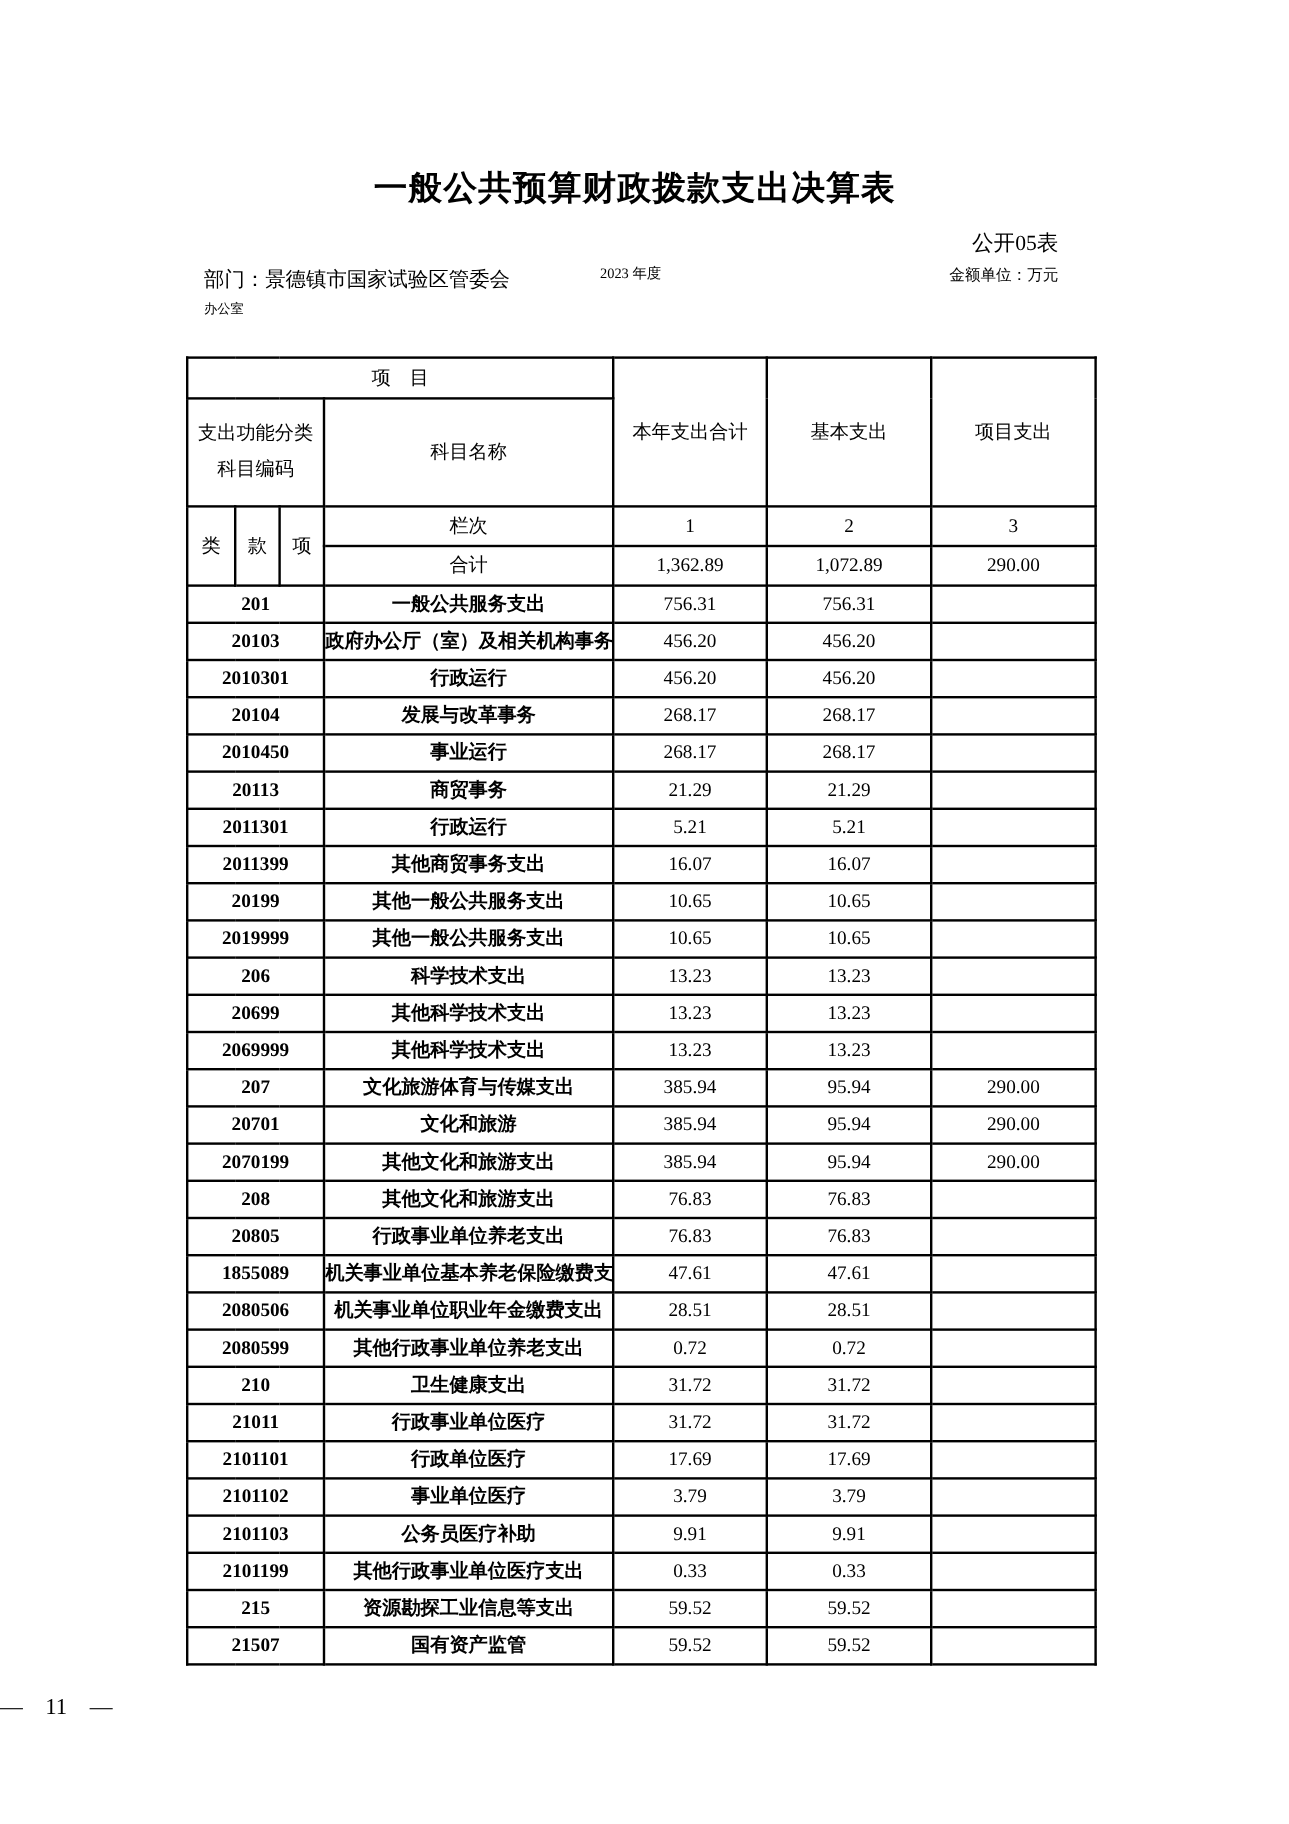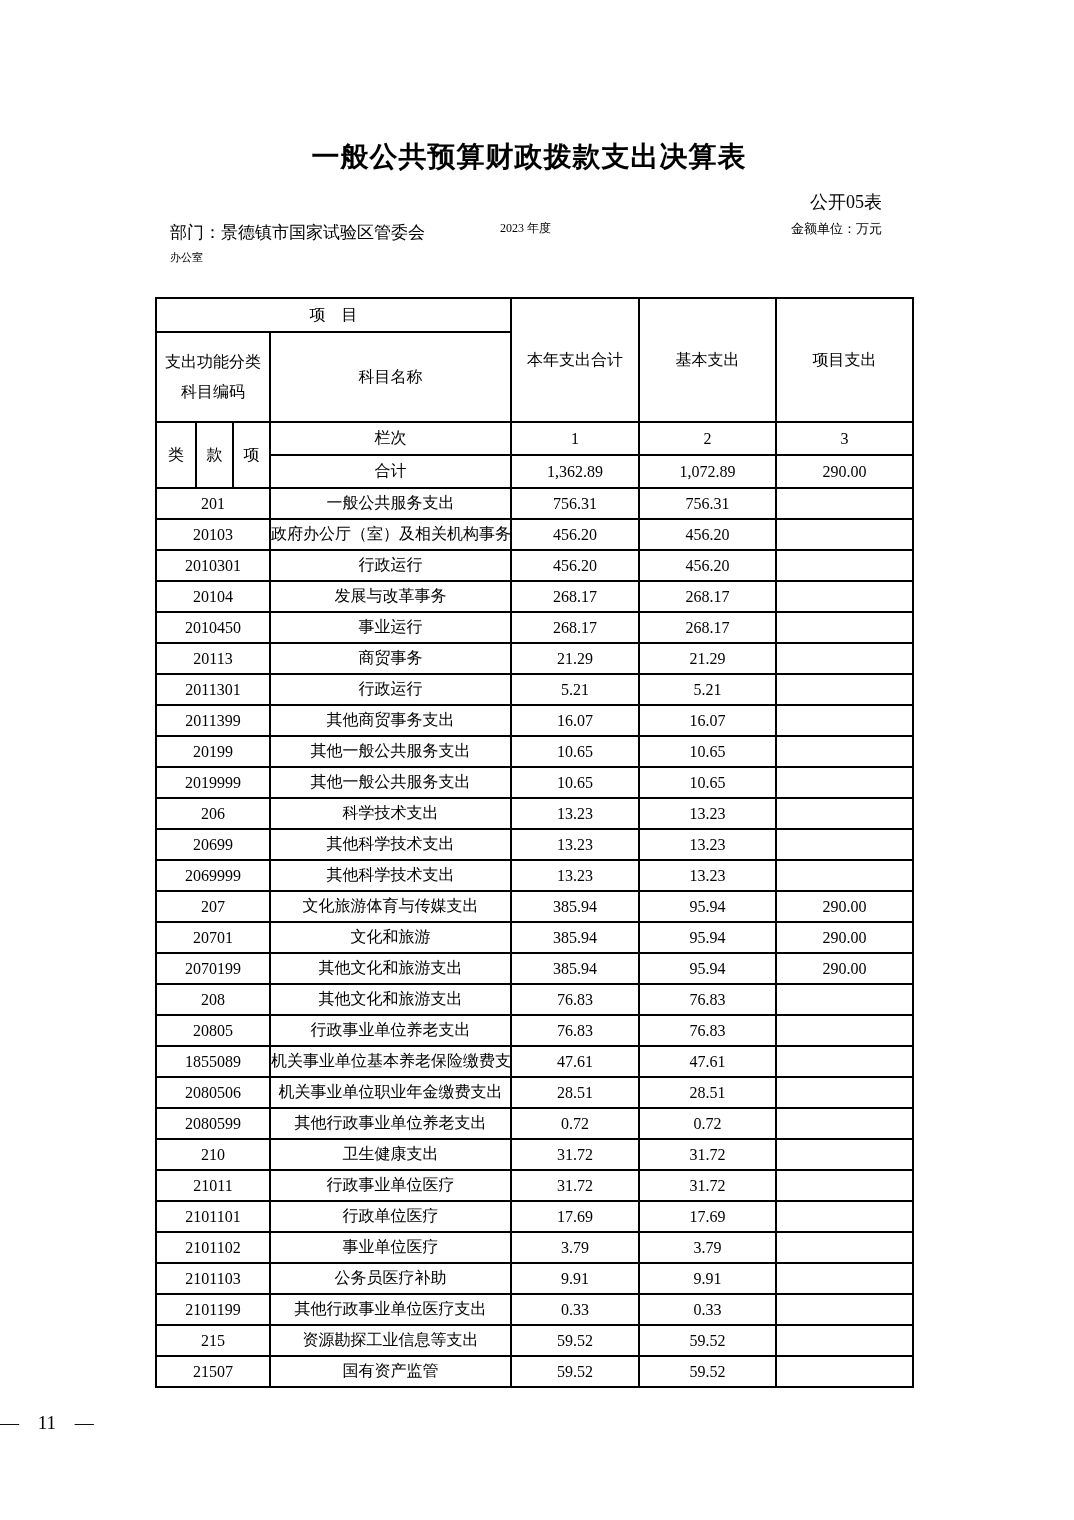--- a/index.html
+++ b/index.html
@@ -73,21 +73,21 @@
     text-align: center;
     vertical-align: middle;
     overflow: hidden;
     white-space: nowrap;
   }
   tr.h1 { height: 34px; }
   tr.h2 { height: 90px; }
   tr.h3 { height: 33px; }
   tr.h4 { height: 33px; }
   tr.data-row { height: 31px; }
-  td.l { text-align: left; padding-left: 8px; }
+  td.l { text-align: left; padding-left: 8px; font-weight: bold; }
   td.r { text-align: right; padding-right: 14px; }
   .code-group-line { line-height: 1.9; }
   .footer {
     position: absolute;
     top: 1412px;
     left: 0;
     width: 100%;
     font-size: 19px;
     word-spacing: 14px;
   }

